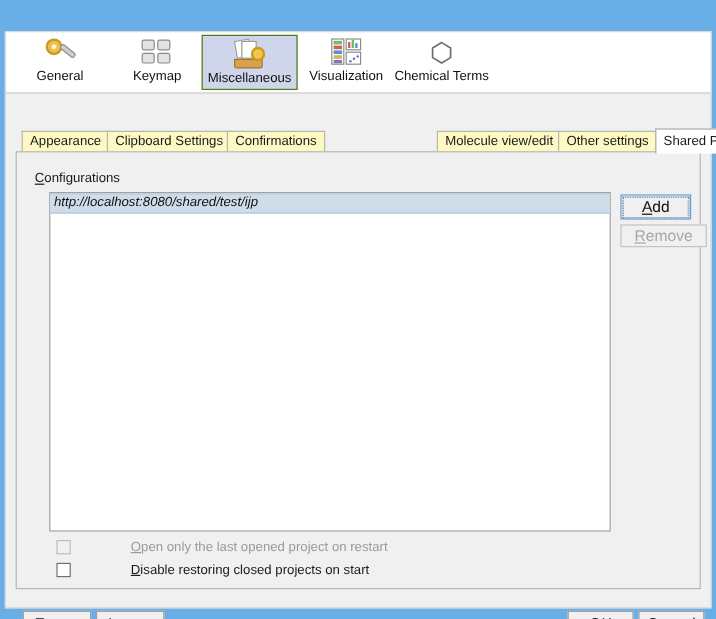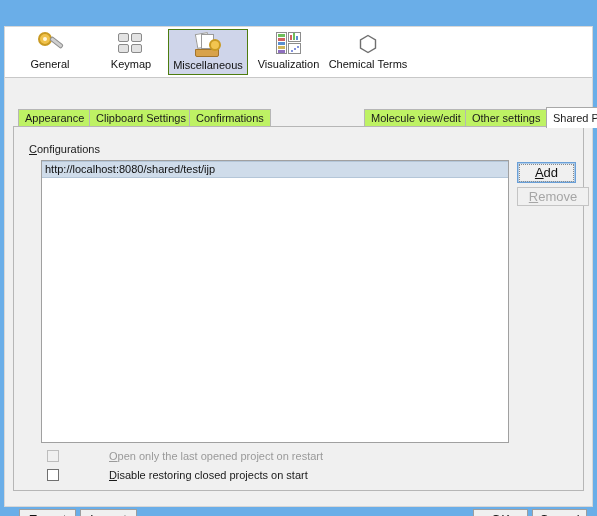--- a/index.html
+++ b/index.html
@@ -260,21 +260,21 @@
     left: 8px; top: 80px;
     width: 571px;
     height: 20px;
   }
   .tab {
     position: absolute;
     top: 2px;
     height: 18px;
     line-height: 17px;
     padding: 0 6px;
-    background: #bef264;
+    background: #fef9c3;
     border: 1px solid #b6b6b6;
     border-bottom: none;
     font-size: 11px;
     color: #1a1a1a;
     white-space: nowrap;
     box-sizing: border-box;
     cursor: pointer;
   }
   .tab.active {
     top: 0;
@@ -307,20 +307,21 @@
   .listbox {
     position: absolute;
     left: 36px; top: 133px;
     width: 468px;
     height: 283px;
     background: #ffffff;
     border: 1px solid #a0a0a0;
     box-sizing: border-box;
     overflow: hidden;
     cursor: default;
+    font-style: italic;
   }
   .list-item {
     height: 15px;
     line-height: 15px;
     padding-left: 3px;
     font-size: 11px;
     color: #101010;
     white-space: nowrap;
   }
   .list-item.selected {

